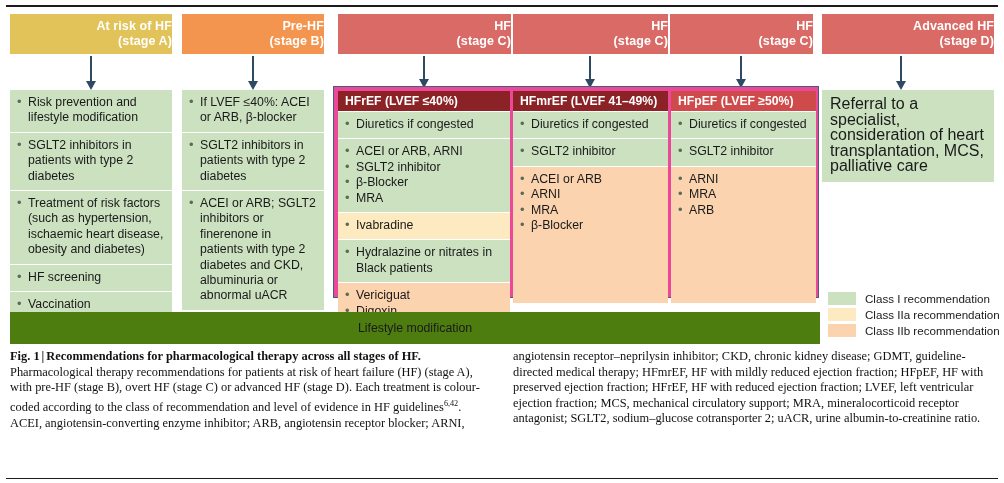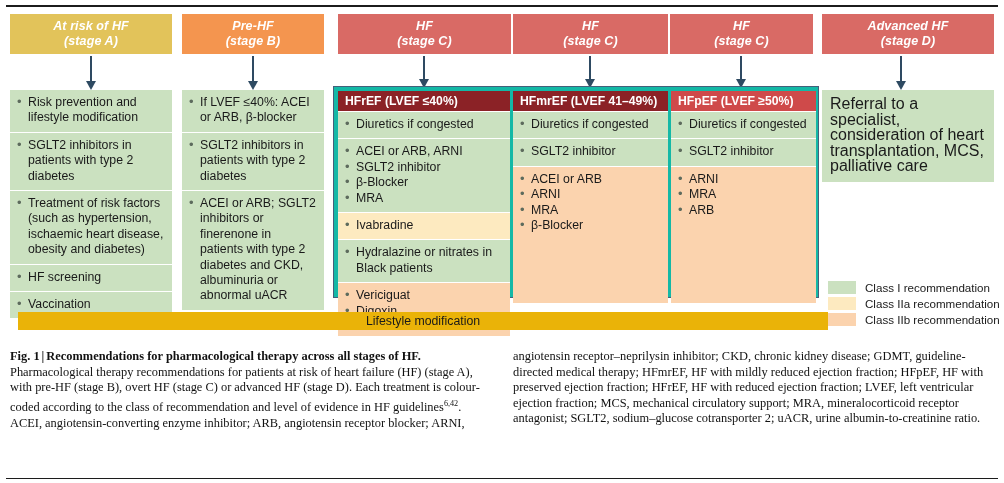--- a/index.html
+++ b/index.html
@@ -25,25 +25,24 @@
   .col-a  { left: 10px;  width: 162px; }
   .col-b  { left: 182px; width: 142px; }
   .col-c1 { left: 338px; width: 173px; }
   .col-c2 { left: 513px; width: 155px; }
   .col-c3 { left: 670px; width: 143px; }
   .col-d  { left: 822px; width: 172px; }
 
   .stage-header {
     height: 40px;
     display: flex; flex-direction: column;
-    align-items: center; justify-content: center;
+    align-items: flex-end; justify-content: center;
     color: #ffffff; font-weight: bold; font-size: 12.5px;
     line-height: 15px; text-align: center;
     letter-spacing: .1px;
-    font-style: italic;
   }
   .stage-header span { display: block; }
 
   .arrow {
     position: absolute; top: 56px;
     width: 2px; background: #2e4a62;
   }
   .arrow::after {
     content: ""; position: absolute;
     left: -4px; bottom: -8px;
@@ -77,21 +76,21 @@
   .class1  { background: #cbe1c0; }
   .class2a { background: #fdeac0; }
   .class2b { background: #fbd3ae; }
 
   
   .stagec-frame {
     position: absolute;
     left: 333px; top: 86px;
     width: 486px; height: 212px;
     border: 1.6px solid #44607a;
-    background: #14b8a6;
+    background: #ec4899;
     box-sizing: border-box;
   }
   .ef-col { position: absolute; top: 4px; bottom: 4px; }
   .ef-col-1 { left: 4px;   width: 172px; }
   .ef-col-2 { left: 179px; width: 155px; }
   .ef-col-3 { left: 337px; width: 145px; }
 
   .ef-header {
     color: #ffffff; font-weight: bold;
     font-size: 12.2px; line-height: 20px;
@@ -99,29 +98,29 @@
     border-bottom: 1.5px solid #ffffff;
     white-space: nowrap;
   }
   .ef-dark  { background: #8b2226; }
   .ef-light { background: #cf4a4a; }
   .ef-body { position: absolute; top: 21px; bottom: 0; left: 0; right: 0; }
   .ef-body .tx-block:last-child { border-bottom: none; }
 
   
   .lifestyle-bar {
-    position: absolute; left: 18px; top: 312px;
-    width: 810px; height: 18px;
-    background: #eab308;
+    position: absolute; left: 10px; top: 312px;
+    width: 810px; height: 32px;
+    background: #4d7c0f;
     display: flex; align-items: center; justify-content: center;
     font-size: 12.3px;
   }
 
   
-  .legend { position: absolute; left: 828px; top: 280px; }
+  .legend { position: absolute; left: 828px; top: 291px; }
   .legend-row {
     display: flex; align-items: center;
     height: 15px; margin-bottom: 1px;
   }
   .legend-swatch { width: 28px; height: 13px; margin-right: 9px; }
   .legend-label { font-size: 11.6px; line-height: 13px; }
 
   
   .caption {
     position: absolute; left: 10px; top: 349px;

